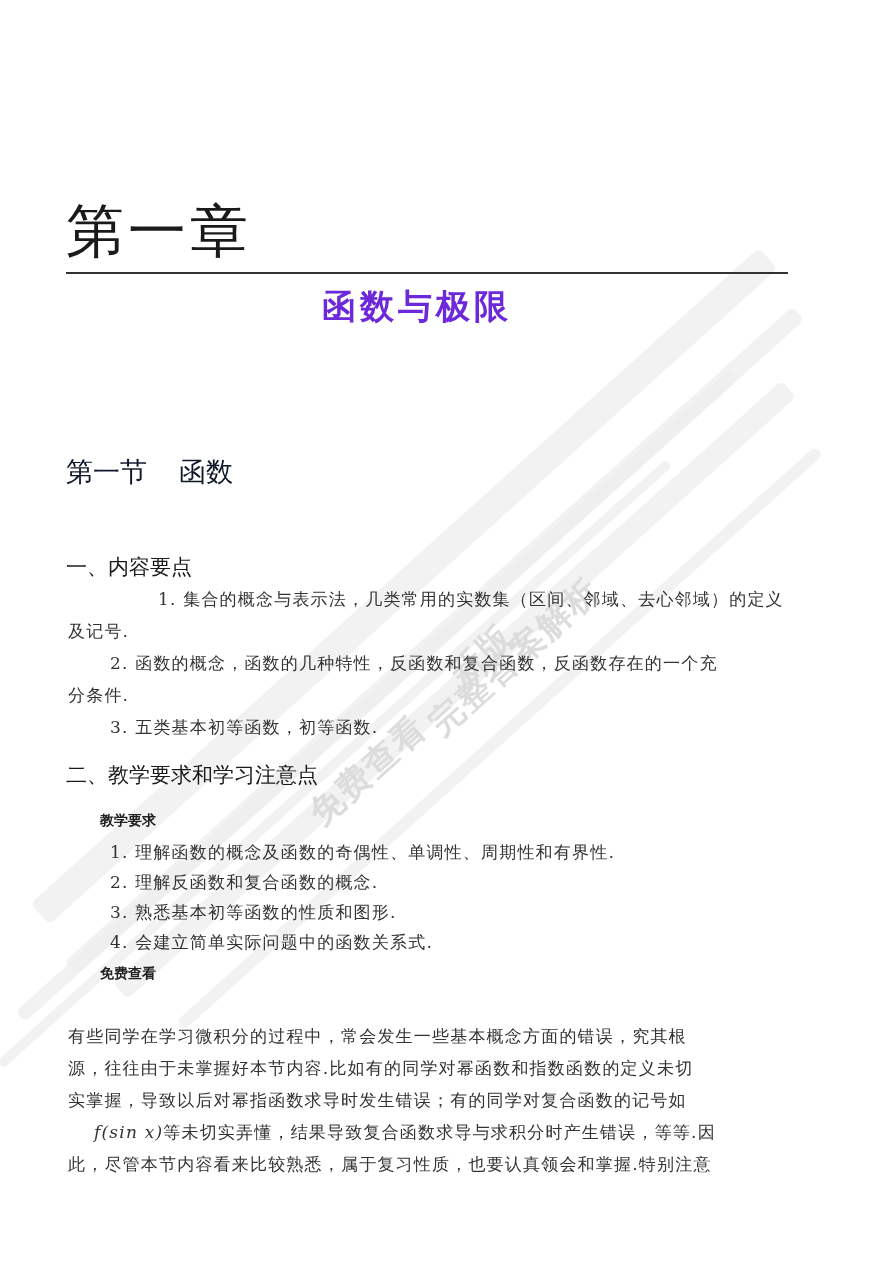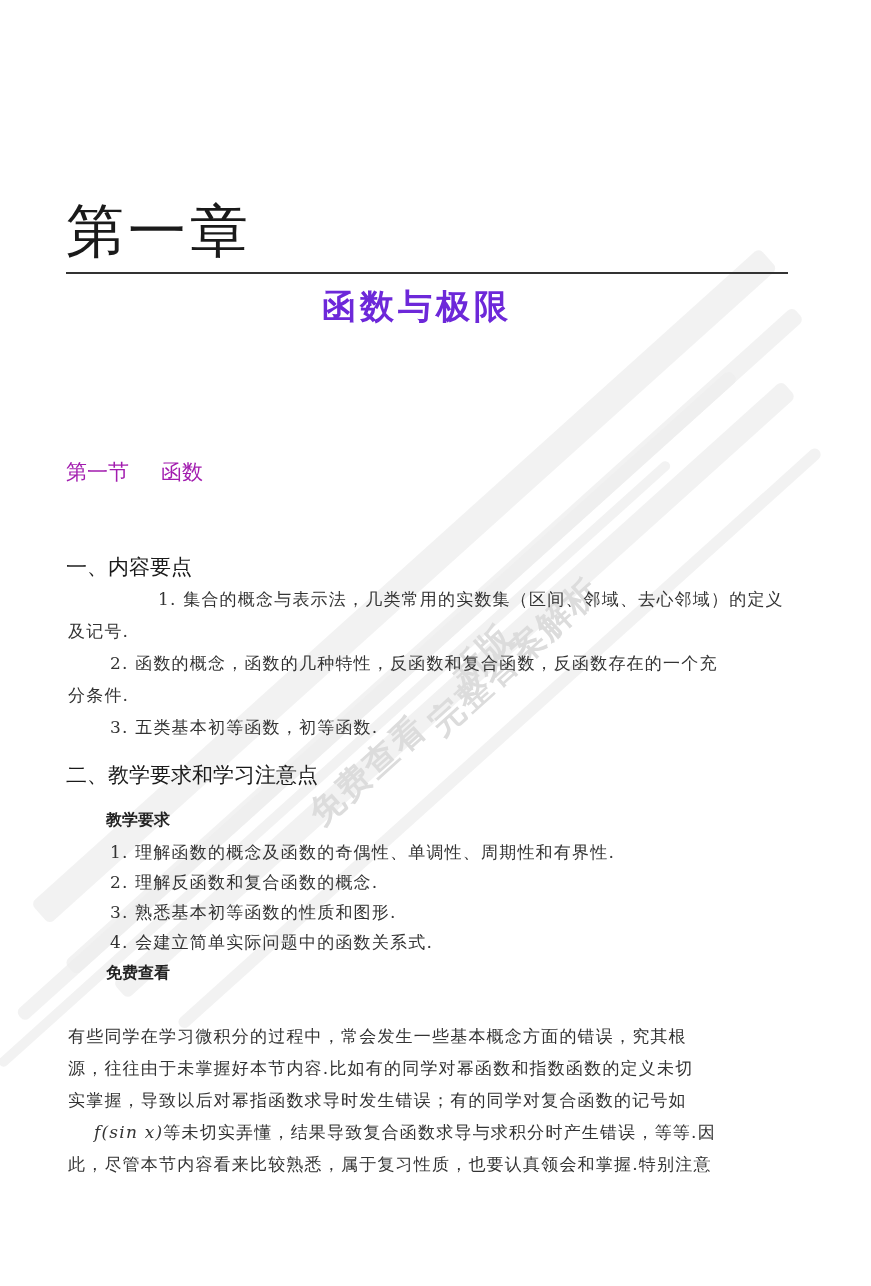--- a/index.html
+++ b/index.html
@@ -32,30 +32,30 @@
     .chapter-rule {
       position: absolute; left: 66px; top: 272px; width: 722px; height: 2px; background: #333;
     }
     .chapter-title {
       position: absolute; left: 322px; top: 282px;
       font-family: "DejaVu Serif", serif; font-weight: bold; font-size: 34px; line-height: 48px;
       color: #6d28d9; letter-spacing: 4px;
     }
     .section-title {
       position: absolute; left: 66px; top: 452px;
-      font-family: "DejaVu Sans", sans-serif; font-size: 21px; line-height: 40px; color: #a21caf;
+      font-family: "DejaVu Sans", sans-serif; font-size: 27px; line-height: 40px; color: #0f172a;
     }
     .section-title .gap { display: inline-block; width: 32px; }
     .h2 {
       position: absolute; left: 66px;
       font-family: "DejaVu Sans", sans-serif; font-size: 21px; line-height: 30px; color: #1a1a1a;
     }
     .h3 {
-      position: absolute; left: 106px;
-      font-family: "DejaVu Sans", sans-serif; font-weight: bold; font-size: 16px; line-height: 24px; color: #222;
+      position: absolute; left: 100px;
+      font-family: "DejaVu Sans", sans-serif; font-weight: bold; font-size: 14px; line-height: 24px; color: #222;
     }
     .line {
       position: absolute; font-size: 17px; line-height: 24px; color: #333;
       white-space: nowrap; letter-spacing: 1.2px;
     }
     .i1 { left: 110px; }
     .i0 { left: 68px; }
     .italic { font-style: italic; }
   </style>
 </head>

